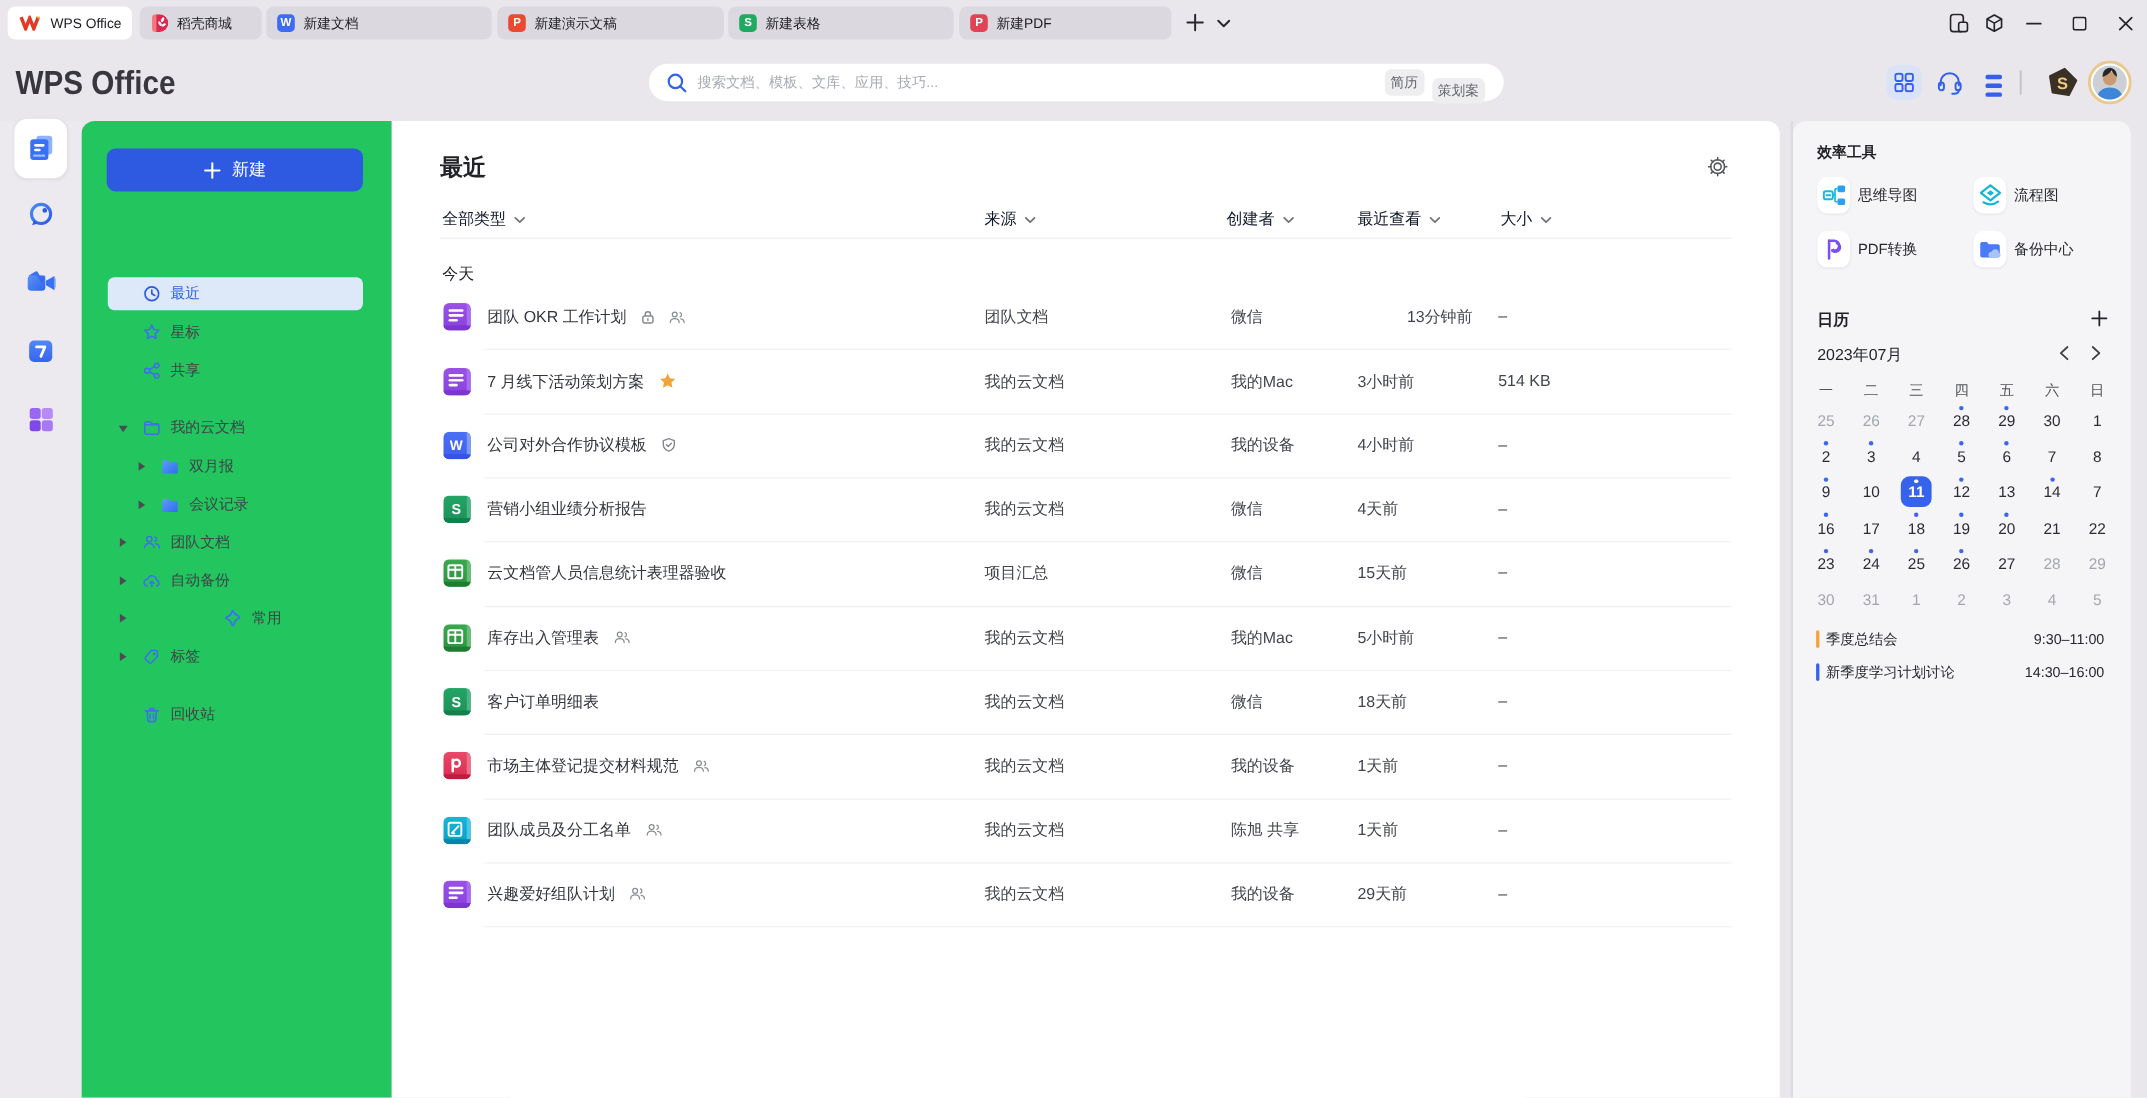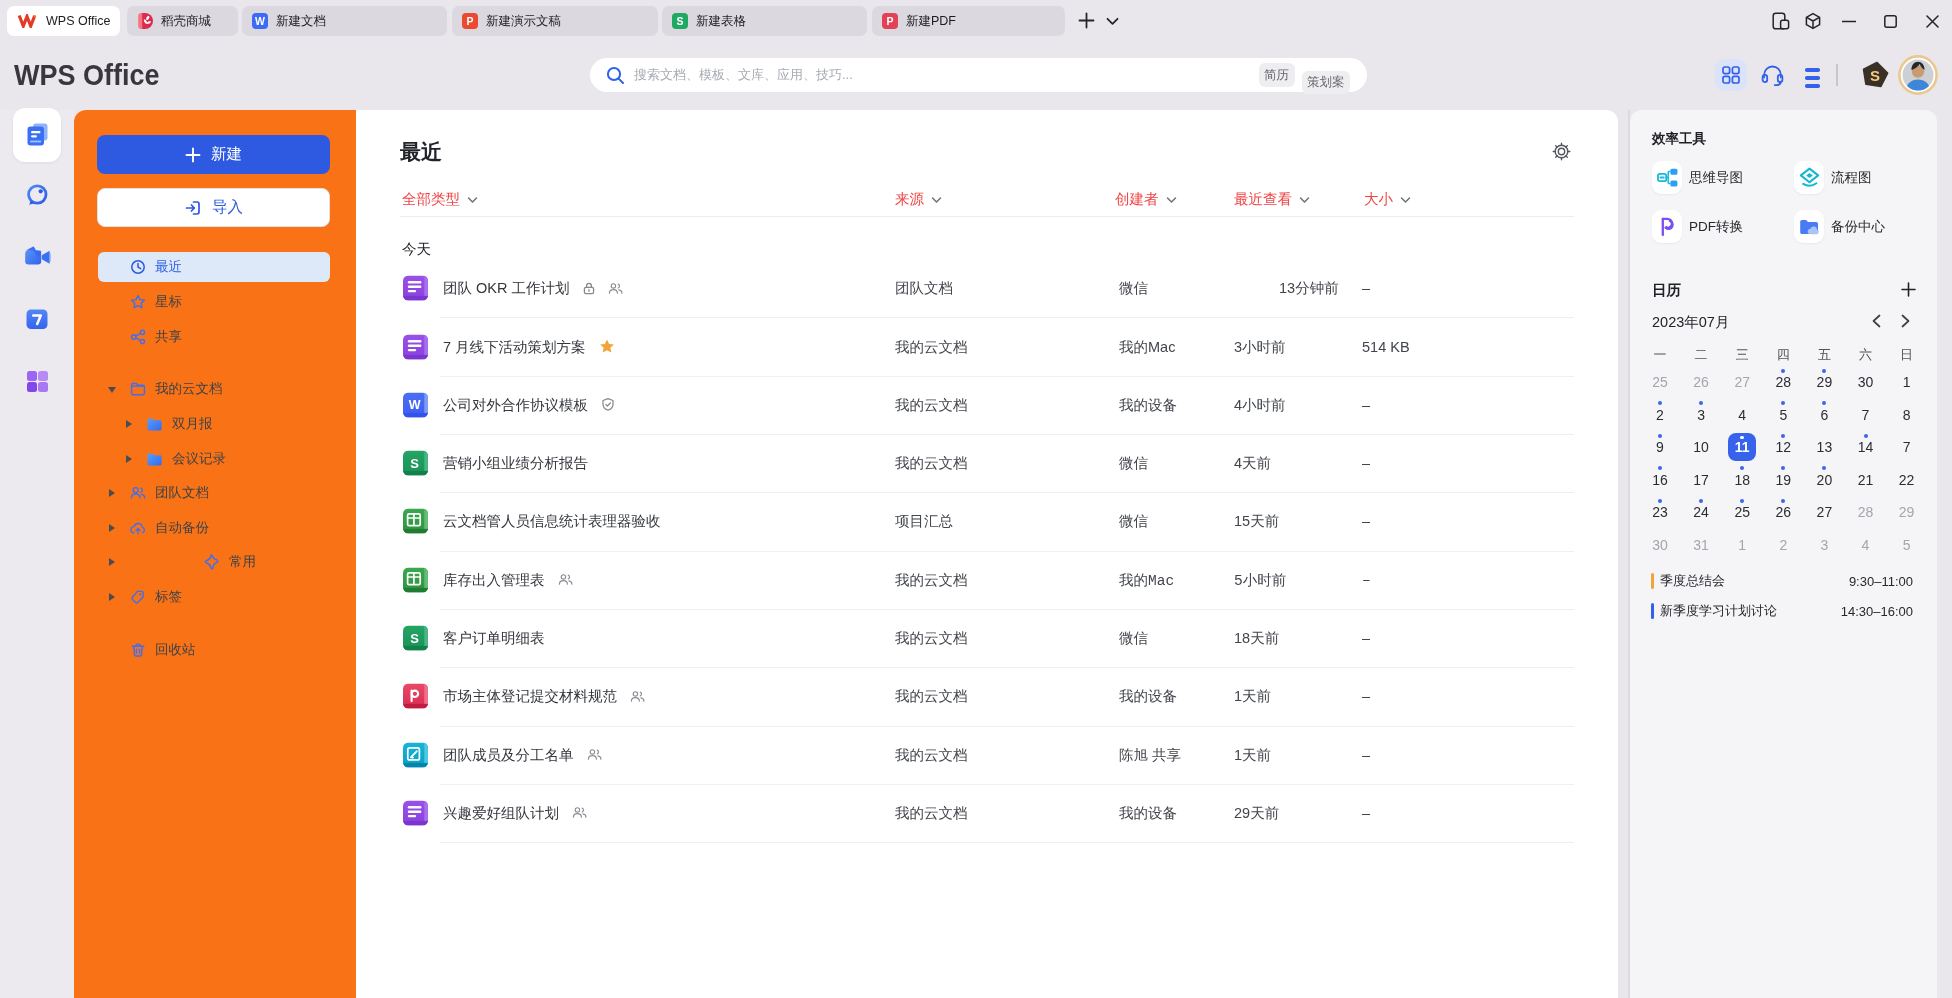--- a/index.html
+++ b/index.html
@@ -16,36 +16,36 @@
 .tab .tlabel { white-space:nowrap; }
 
 
 #logo { position:absolute; left:14px; top:60px; font-size:27px; font-weight:bold; color:#38373d; letter-spacing:0; transform:scaleY(1.12); transform-origin:0 50%; }
 #search { position:absolute; left:590px; top:58px; width:777px; height:34px; background:#fff; border-radius:18px; display:flex; align-items:center; }
 #search .ph { color:#a7aab2; font-size:13px; margin-left:8px; }
 .chip { height:23.5px; border-radius:6px; background:#eeedf0; color:#63666d; font-size:12.5px; display:flex; align-items:center; justify-content:center; padding:0 5.5px; }
 
 
 #maincard { position:absolute; left:74px; top:110px; width:1544px; height:888px; background:#ffffff; border-radius:12px 12px 0 0; }
-#sidebar { position:absolute; left:0; top:0; width:282px; height:888px; background:#f97316; border-radius:12px 0 0 0; }
+#sidebar { position:absolute; left:0; top:0; width:282px; height:888px; background:#22c55e; border-radius:12px 0 0 0; }
 #rightpanel { position:absolute; left:1630px; top:110px; width:307px; height:888px; background:#f5f4f6; border-radius:12px 12px 0 0; }
 
 
 .btn-new { position:absolute; left:23px; top:25px; width:233px; height:39px; background:#2e59e1; border-radius:8px; color:#fff; font-size:15.5px; display:flex; align-items:center; justify-content:center; }
 .btn-import { position:absolute; left:23px; top:78px; width:233px; height:39px; background:#fff; border:1px solid #e2e1e5; border-radius:8px; color:#2e59e1; font-size:15.5px; display:flex; align-items:center; justify-content:center; }
 .mi { position:absolute; left:24px; width:232px; height:30px; display:flex; align-items:center; font-size:13.5px; color:#3f4248; }
 .mi.active { background:#dde9f9; border-radius:6px; color:#2e61e6; font-weight:500; }
 .mi .ic { width:16px; height:16px; margin-left:32px; margin-right:9px; flex:0 0 auto; display:flex; align-items:center; }
 .mi .ic svg { width:16px; height:16px; }
 .mi.child .ic svg { width:17px; height:17px; }
 .mi .arr { position:absolute; left:10px; }
 .mi.child .ic { margin-left:48px; width:17px; }
 
 
-.coltxt { position:absolute; font-size:14.5px; color:#ef4444; white-space:nowrap; }
+.coltxt { position:absolute; font-size:14.5px; color:#0f172a; white-space:nowrap; }
 .row { position:absolute; left:0; width:1262px; height:58px; }
 .row .name { position:absolute; left:87px; top:50%; transform:translateY(-50%); font-size:14.5px; color:#33363c; white-space:nowrap; display:flex; align-items:center; }
 .row .ficon { position:absolute; left:47px; top:50%; transform:translateY(-50%); width:25px; height:25px; }
 .rsep { position:absolute; left:84px; width:1134px; height:1px; background:#efeef1; }
 .cval { position:absolute; top:50%; transform:translateY(-50%); font-size:14.5px; color:#42454c; white-space:nowrap; }
 
 
 .tool { position:absolute; display:flex; align-items:center; }
 .tool .card { width:30px; height:33px; background:#fff; border-radius:9px; display:flex; align-items:center; justify-content:center; box-shadow:0 1px 2px rgba(40,40,60,0.06); }
 .tool .tl { margin-left:7px; font-size:13.5px; color:#26282e; }
@@ -213,26 +213,20 @@
         <path d="M13.5,15 c-0.4-5,3-8.3,6.5-8.3 s6.9,3.3,6.5,8.3 c-2.6-1.8-4.4-4.6-4.7-6.1 c-1.5,2.4-5,5-8.3,6.1 Z" fill="#26262b"></path>
       </g>
     </svg>
   </div>
 
 <div id="maincard">
   <div id="sidebar">
     <div class="btn-new"><svg width="16" height="16" viewBox="0 0 16 16" style="margin-right:10px;">
           <path d="M8,1.5 V14.5 M1.5,8 H14.5" stroke="#fff" stroke-width="1.9" stroke-linecap="round"></path>
         </svg>新建</div>
-    <div class="btn-import"><svg width="18" height="18" viewBox="0 0 18 18" style="margin-right:10px;">
-          <g fill="none" stroke="#2e59e1" stroke-width="1.7" stroke-linecap="round" stroke-linejoin="round">
-            <path d="M9.5,3 h3.6 c1.1,0 1.9,0.8 1.9,1.9 v8.2 c0,1.1-0.8,1.9-1.9,1.9 H9.5"></path>
-            <path d="M2.5,9 h7.8 M7.4,6 L10.4,9 L7.4,12"></path>
-          </g>
-        </svg>导入</div>
     <div class="mi active" style="top:142px;"><span class="ic">
           <svg width="18" height="18" viewBox="0 0 18 18">
             <circle cx="9" cy="9" r="7" fill="none" stroke="#2e59e1" stroke-width="1.7"></circle>
             <path d="M9,5.2 V9 L12,10.8" stroke="#2e59e1" stroke-width="1.7" fill="none" stroke-linecap="round" stroke-linejoin="round"></path>
           </svg>
         </span>最近</div>
     <div class="mi" style="top:177px;"><span class="ic">
           <svg width="18" height="18" viewBox="0 0 18 18">
             <path d="M9,1.8 L11.2,6.3 16.2,7 12.6,10.5 13.4,15.4 9,13.1 4.6,15.4 5.4,10.5 1.8,7 6.8,6.3 Z" fill="none" stroke="#3f6ef2" stroke-width="1.6" stroke-linejoin="round"></path>
           </svg>
@@ -510,21 +504,21 @@
             </g>
           </svg>
         </span>
       <span class="name">云文档管人员信息统计表理器验收</span>
       <span class="cval" style="left:539px;">项目汇总</span>
       <span class="cval" style="left:763px;">微信</span>
       <span class="cval" style="left:878px;">15天前</span>
       <span class="cval" style="left:1006px;">–</span>
     </div>
     <div class="rsep" style="top:440.6px;"></div>
-    <div class="row" style="top:440.7px;font-family:Liberation Mono, monospace;">
+    <div class="row" style="top:440.7px;">
       <span class="ficon">
           <svg width="25" height="25" viewBox="0 0 25 25">
             <defs>
               <linearGradient id="ggA" x1="0" y1="0" x2="0" y2="1">
                 <stop offset="0" stop-color="#3aa84e"></stop>
                 <stop offset="1" stop-color="#2f9140"></stop>
               </linearGradient>
               <clipPath id="ggAc">
                 <rect width="25" height="25" rx="5.5"></rect>
               </clipPath>

